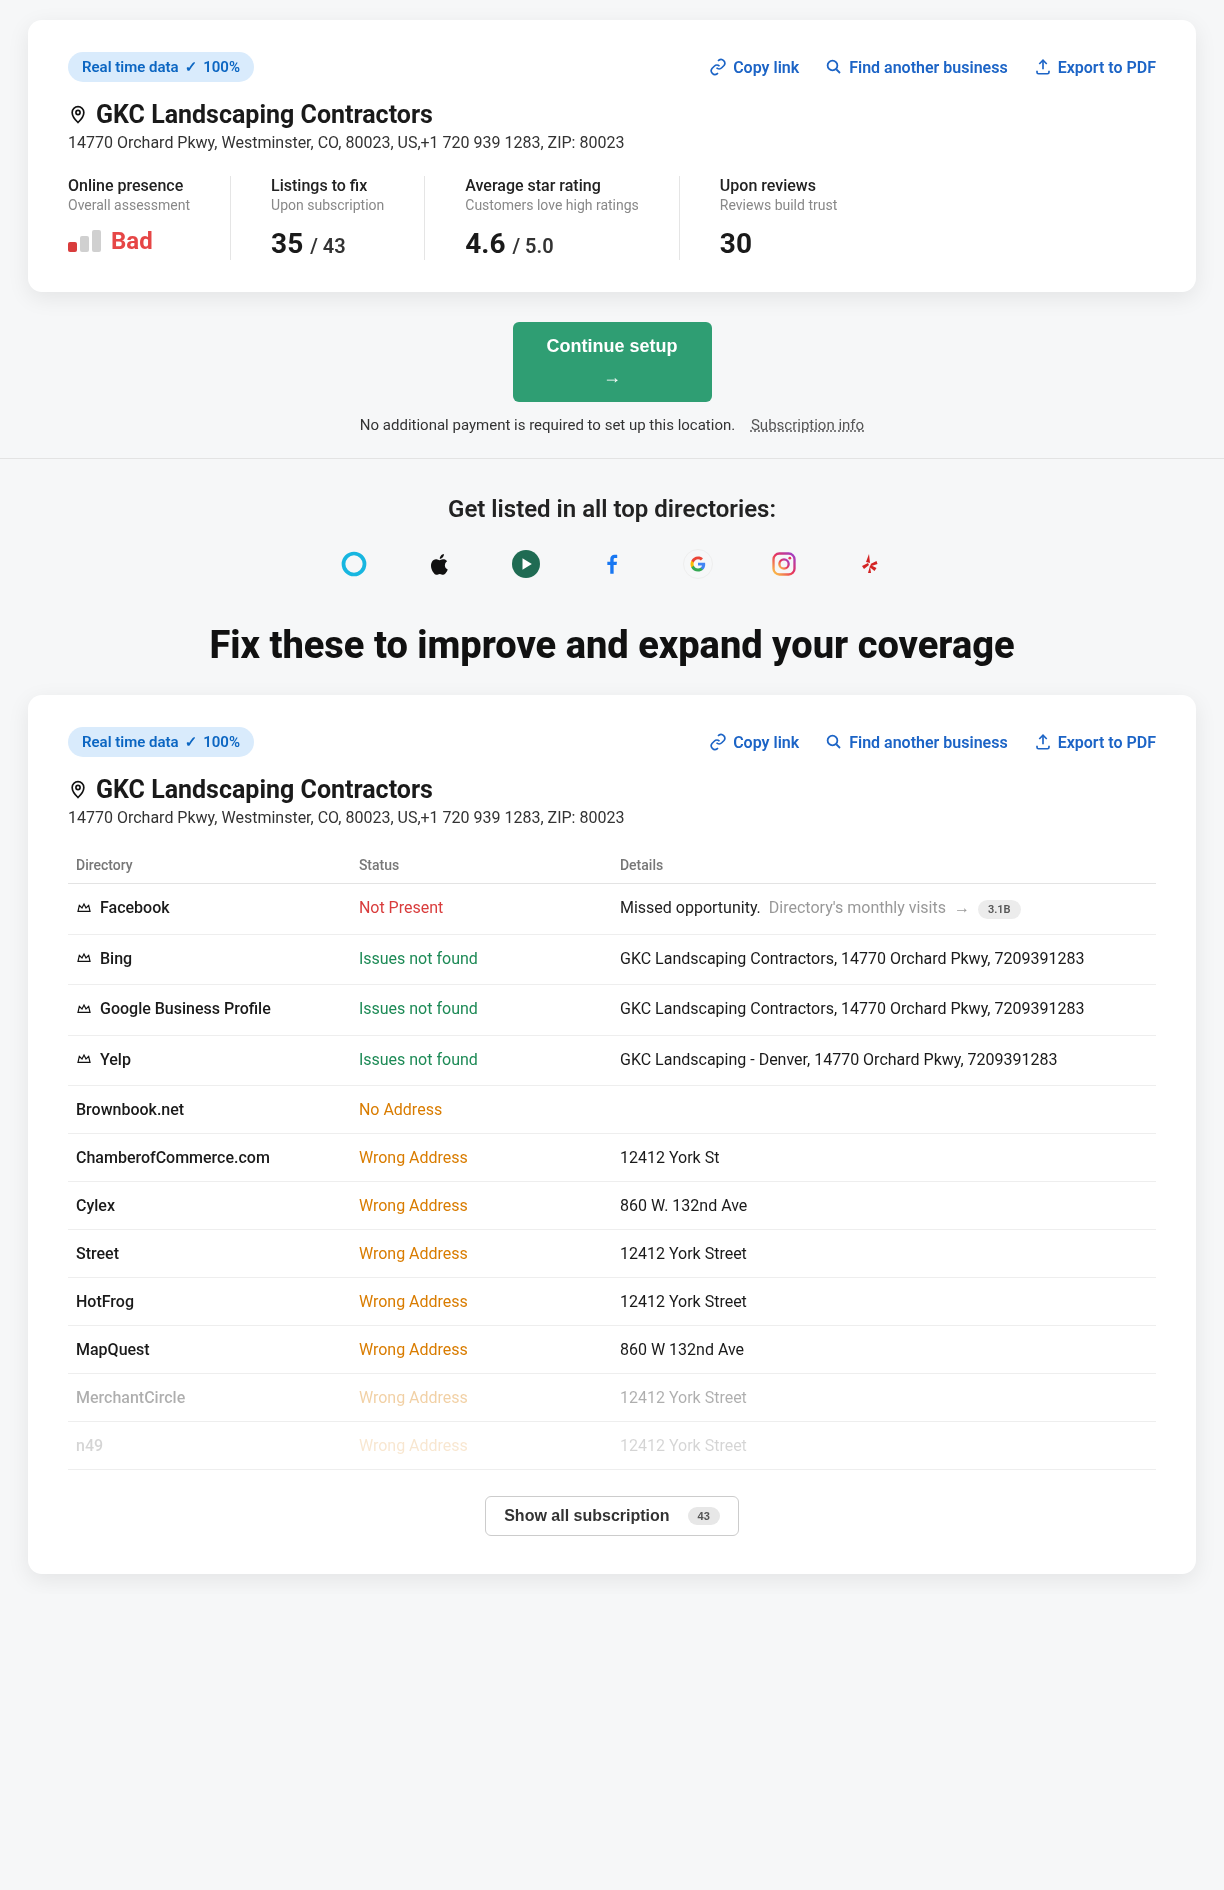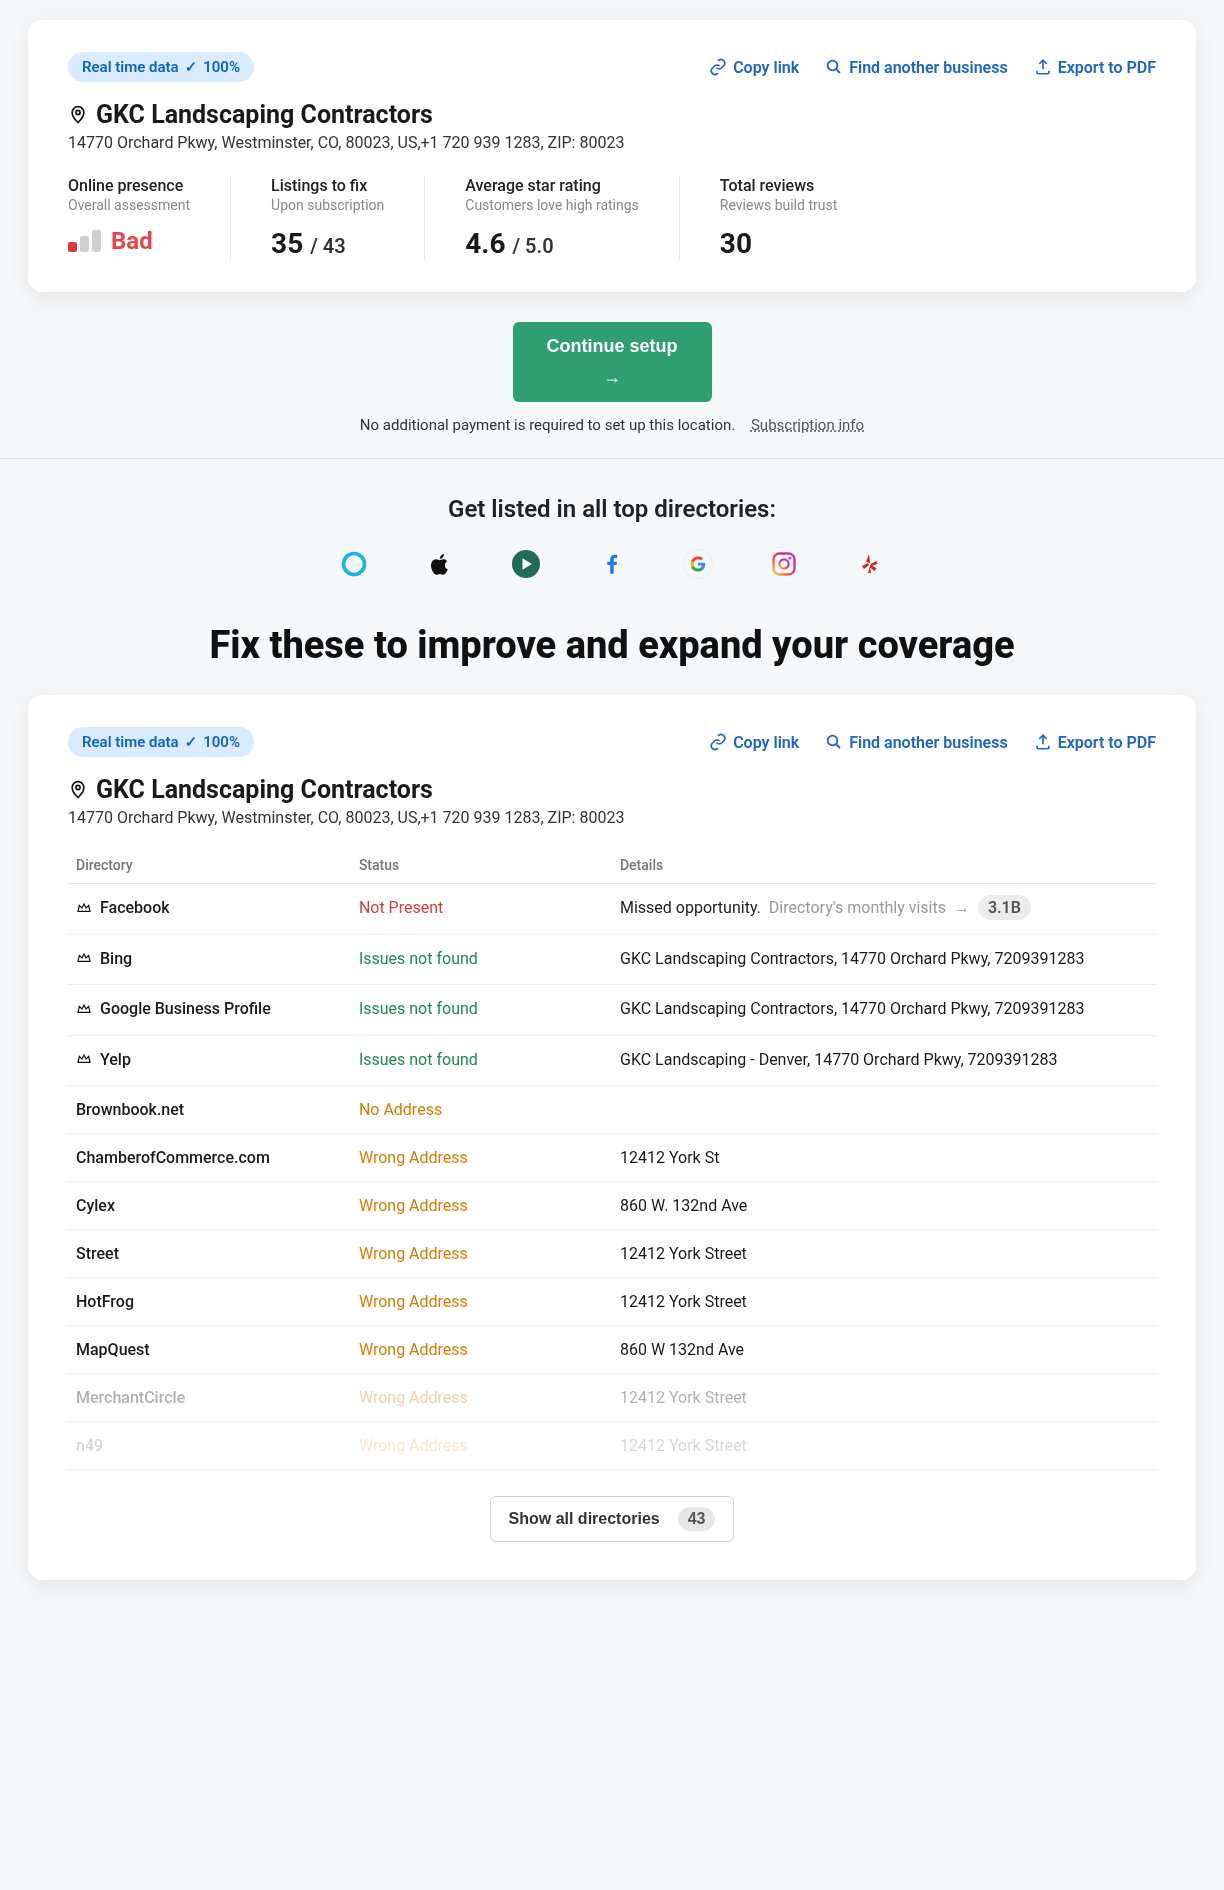--- a/index.html
+++ b/index.html
@@ -131,21 +131,21 @@
   .dirname { display:inline-flex; align-items:center; gap:8px; font-weight:500; }
   .crown { width:16px; height:16px; }
   .st-notpresent { color:#d93c3c; }
   .st-good { color:#1d8a56; }
   .st-warn { color:#d97c00; }
   .details-missed { color:#222; }
   .details-sub { color:#999; margin-left:8px; }
   .badge-count {
     background:#ececec;
     color:#555;
-    font-size:16px;
+    font-size:11px;
     padding:3px 10px;
     border-radius:999px;
     margin-left:8px;
     font-weight:600;
   }
   .row-faded td { opacity:0.35; }
   .row-faded2 td { opacity:0.18; }
 
   .show-all-wrap { text-align:center; margin-top:26px; margin-bottom:6px; }
   .show-all-btn {
@@ -232,21 +232,21 @@
     </div>
     <div class="stat-block">
       <div class="stat-label">Average star rating</div>
       <div class="stat-sub">Customers love high ratings</div>
       <div class="stat-big">
         <span>4.6</span>
         <span class="stat-bigsmall">/ 5.0</span>
       </div>
     </div>
     <div class="stat-block">
-      <div class="stat-label">Total reviews</div>
+      <div class="stat-label">Upon reviews</div>
       <div class="stat-sub">Reviews build trust</div>
       <div class="stat-big">30</div>
     </div>
   </div>
 </div>
 
 <div class="cta-wrap">
   <button class="cta-btn">
     <span>Continue setup</span>
     <span>→</span>
@@ -460,17 +460,17 @@
               </span></td>
             <td><span class="st-warn">Wrong Address</span></td>
             <td><span>12412 York Street</span></td>
           </tr>
         </tbody>
   </table>
   </div>
 
   <div class="show-all-wrap">
     <button class="show-all-btn">
-      <span>Show all directories</span>
+      <span>Show all subscription</span>
       <span class="badge-count">43</span>
     </button>
   </div>
 </div>
 
 </body></html>

